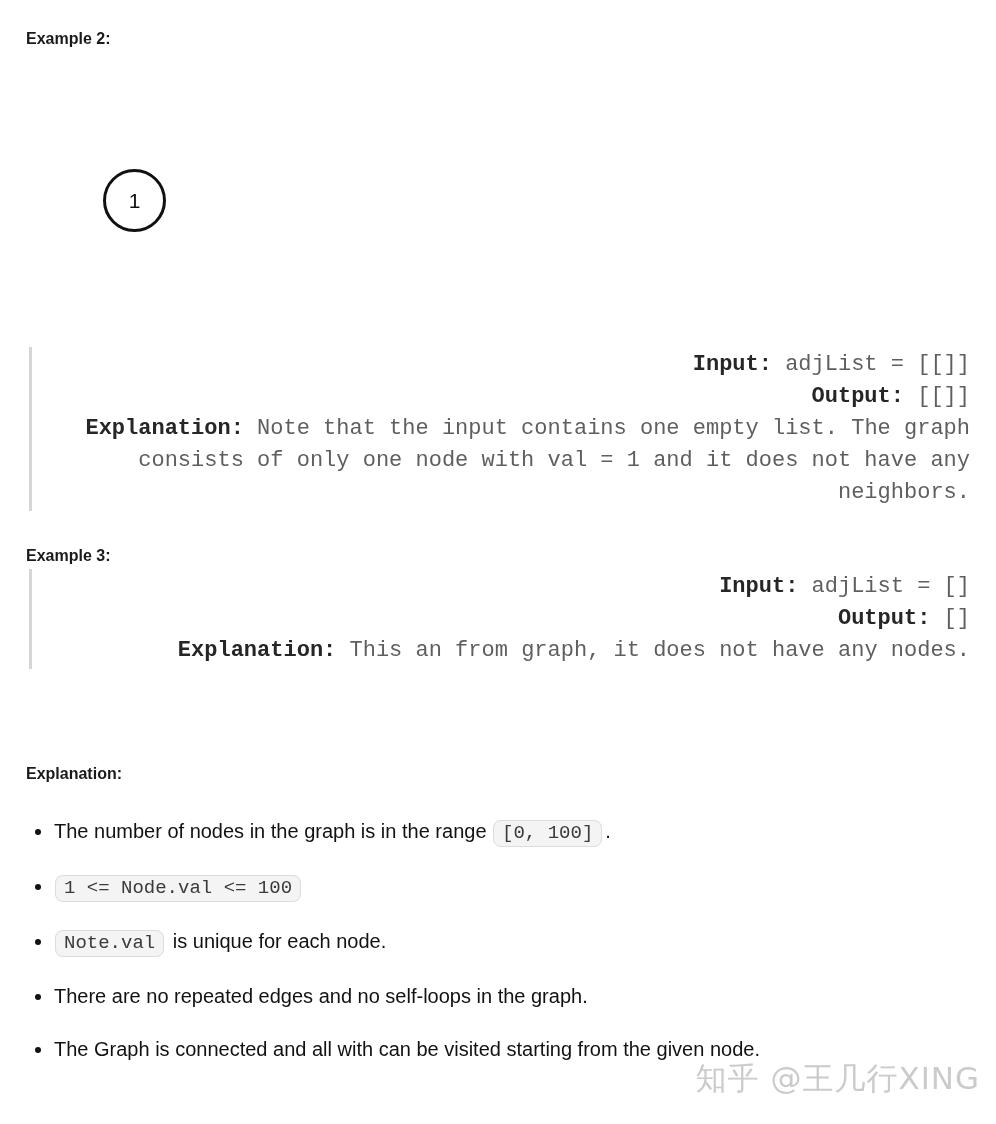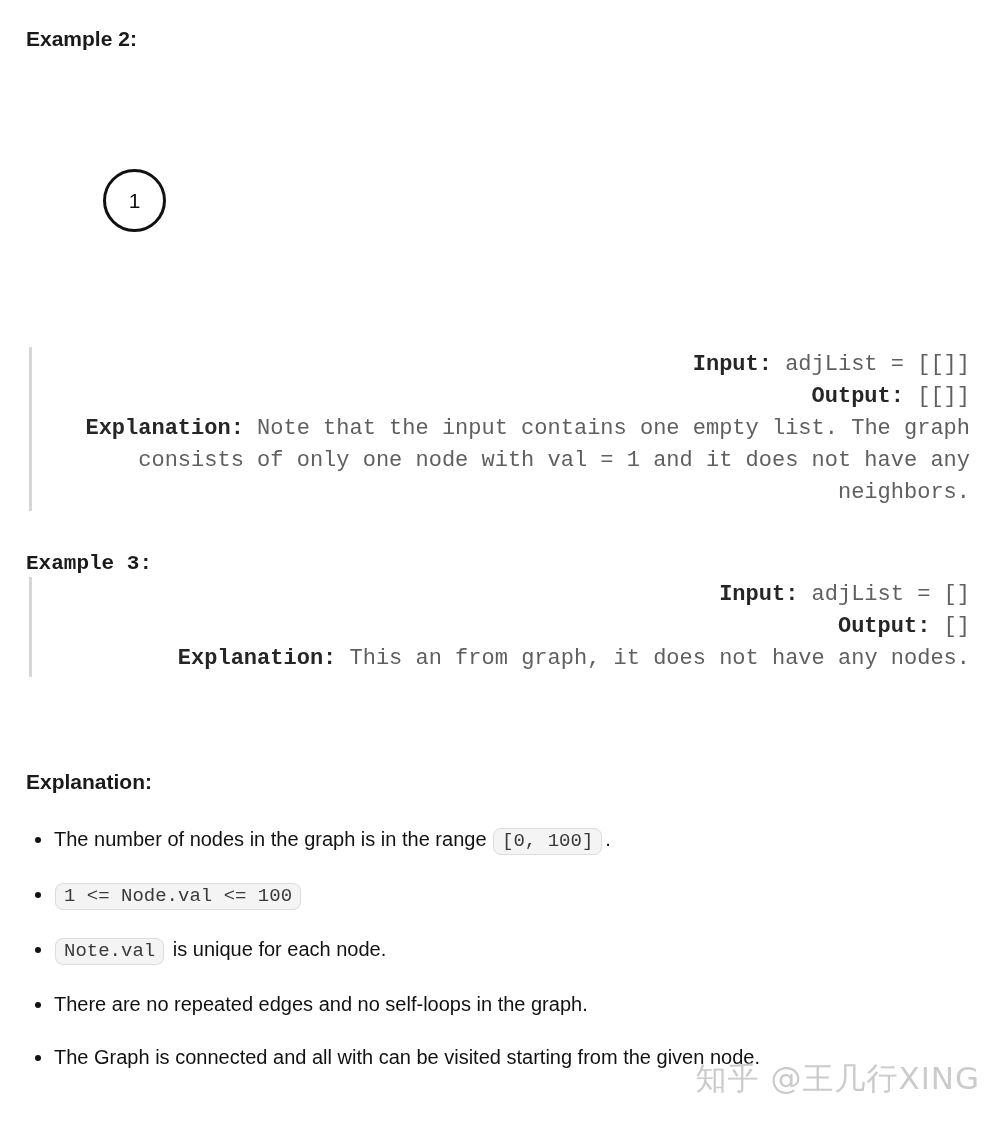--- a/index.html
+++ b/index.html
@@ -13,27 +13,27 @@
     color: #1f1f1f;
   }
   .page {
     padding: 26px 26px 0 26px;
     box-sizing: border-box;
     width: 996px;
     height: 1124px;
     position: relative;
   }
   .heading {
-    font-size: 21px;
+    font-size: 16px;
     font-weight: 700;
     color: #1a1a1a;
     line-height: 26px;
     margin: 0;
   }
-  .heading.ex3 { margin-top: 40px; font-family: Liberation Mono, monospace; }
+  .heading.ex3 { margin-top: 32px; }
   .heading.constraints { margin-top: 92px; }
 
   .figure {
     height: 295px;
     position: relative;
   }
   .node-circle {
     position: absolute;
     left: 77px;
     top: 117px;

